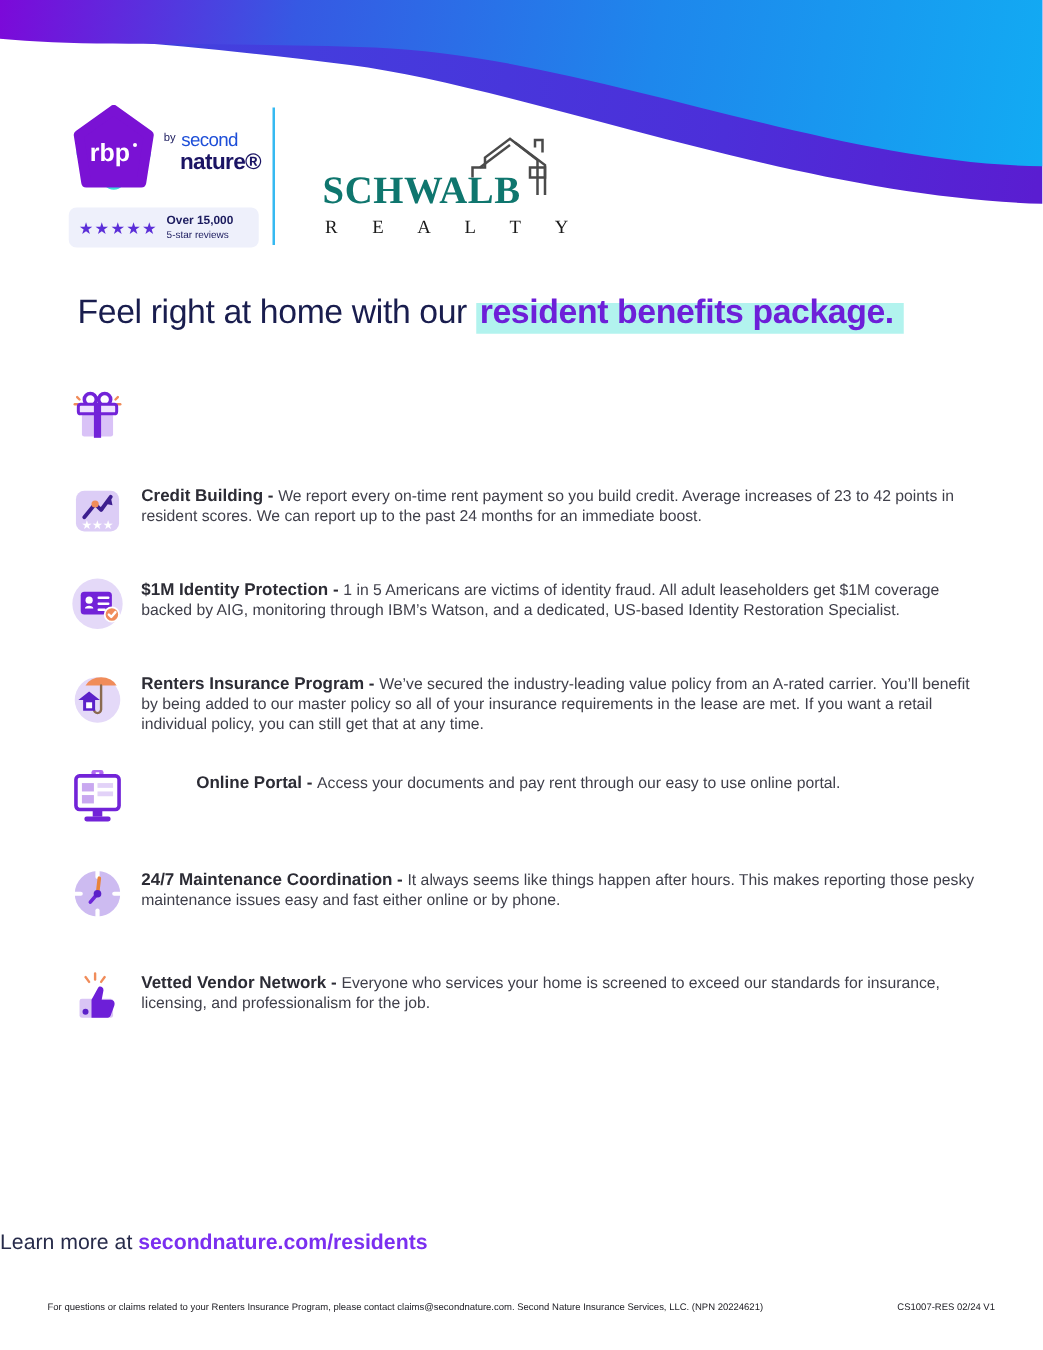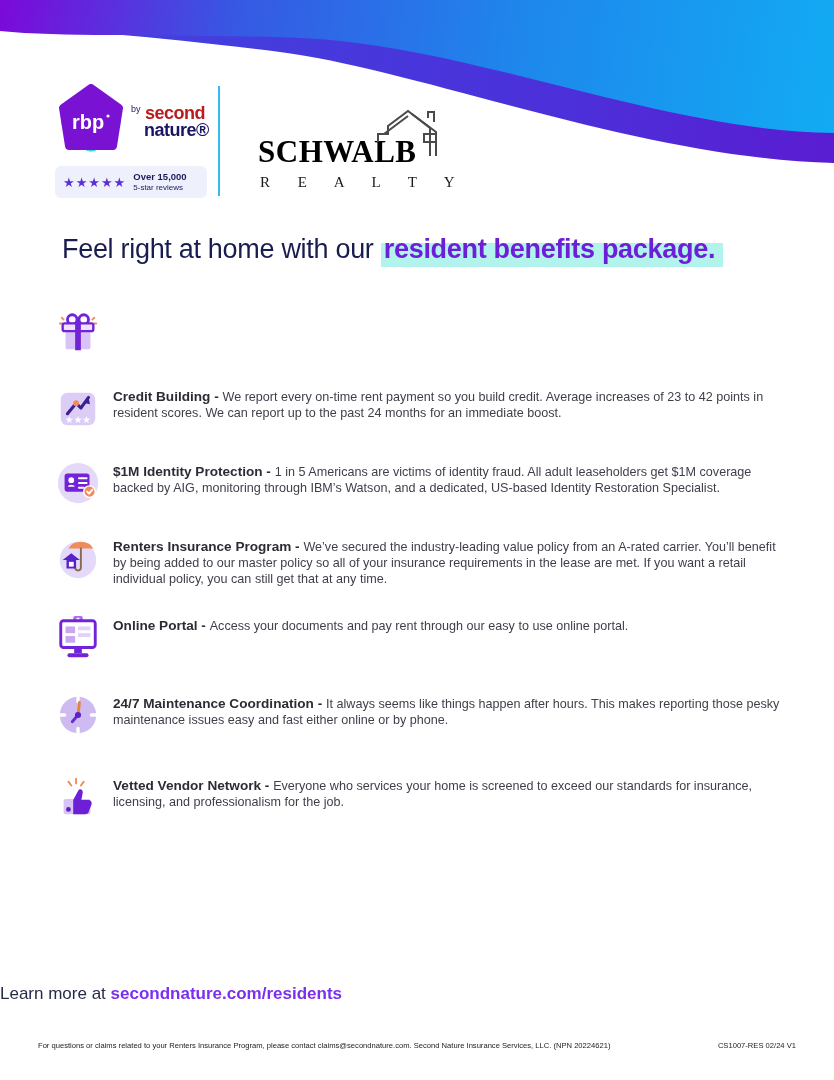--- a/index.html
+++ b/index.html
@@ -17,38 +17,38 @@
   .wave-wrap { position:absolute; top:0; left:0; width:834px; height:175px; }
   .wave-wrap svg { display:block; }
 
   
   .logo-row { position:absolute; top:84px; left:55px; display:flex; align-items:flex-start; }
   .rbp-block { width:162px; }
   .rbp-lockup { display:flex; align-items:center; }
   .rbp-mark { position:relative; width:72px; height:76px; flex:0 0 auto; }
   .rbp-byline { margin-left:4px; line-height:0.92; }
   .rbp-by { font-size:9px; color:#1b1b5e; vertical-align:top; }
-  .rbp-brand { font-weight:bold; color:#b91c1c; font-size:18px; letter-spacing:-0.5px; display:inline; }
+  .rbp-brand { font-weight:normal; color:#1d4ed8; font-size:15px; letter-spacing:-0.5px; display:inline; }
   .rbp-brand2 { font-weight:bold; color:#1b1464; font-size:18px; letter-spacing:-0.5px; margin-left:13px; }
   .review-badge {
     margin-top:6px; background:#eef0fb; border-radius:6px;
     padding:6px 8px; display:flex; align-items:center; gap:7px; width:152px;
   }
   .stars { color:#5b2ed8; font-size:13px; letter-spacing:1px; white-space:nowrap; }
   .review-text { line-height:1.15; }
   .review-line1 { font-size:9.5px; font-weight:bold; color:#1b1b5e; }
   .review-line2 { font-size:8px; color:#1b1b5e; }
 
   .divider { position:absolute; left:218px; top:86px; width:2px; height:110px; background:#35b9f1; }
 
   .schwalb-block { position:absolute; left:258px; top:108px; width:180px; }
   .schwalb-house { position:absolute; right:-14px; top:0; }
   .schwalb-name {
     font-family:"Liberation Serif", serif; font-weight:bold; font-size:31px;
-    color:#000000; letter-spacing:0.5px; margin-top:26px;
+    color:#0f766e; letter-spacing:0.5px; margin-top:26px;
   }
   .schwalb-sub {
     font-family:"Liberation Serif", serif; font-size:15px; color:#1a1a1a;
     letter-spacing:12px; margin-top:4px; margin-left:2px; white-space:nowrap;
   }
 
   
   .headline { position:absolute; left:62px; top:234px; font-size:27px; white-space:nowrap; }
   .headline .plain { color:#191d4e; font-weight:500; letter-spacing:-0.3px; }
   .headline .hl {
@@ -59,21 +59,21 @@
 
   
   .benefits { position:absolute; top:314px; left:55px; width:740px; }
   .benefit { display:flex; align-items:flex-start; margin-bottom:33px; }
   .benefit-icon { flex:0 0 46px; width:46px; height:46px; margin-right:12px; margin-top:-4px; }
   .benefit-text { font-size:12.6px; line-height:16.2px; color:#3f3f4a; width:678px; }
   .benefit-title { font-weight:bold; font-size:13.6px; color:#2c2c35; }
 
   
   .benefit:nth-child(4) { margin-bottom:30px; }
-  .benefit:nth-child(5) { margin-bottom:36px; }
+  .benefit:nth-child(5) { margin-bottom:36px;gap:44px; }
   .benefit:nth-child(6) { margin-bottom:40px; }
 
   
   .cta { position:absolute; top:984px; left:0; width:782px; text-align:left; font-size:17px; color:#272b4a; }
   .cta a { color:#7b2ff0; font-weight:bold; text-decoration:none; }
   .footer { position:absolute; top:1041px; left:0; width:834px; padding:0 38px; display:flex; justify-content:space-between; }
   .footer-left { font-size:7.6px; color:#222228; }
   .footer-right { font-size:7.6px; color:#222228; }
 </style>
 </head>

